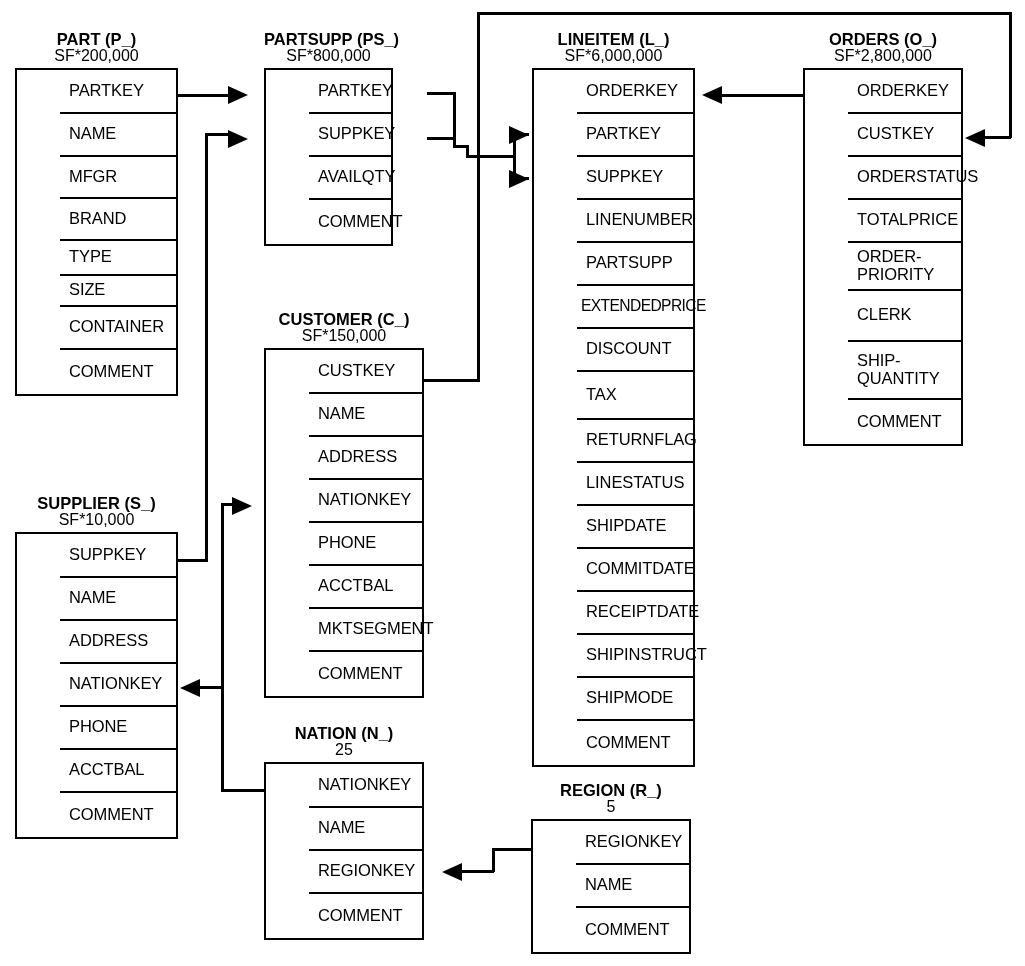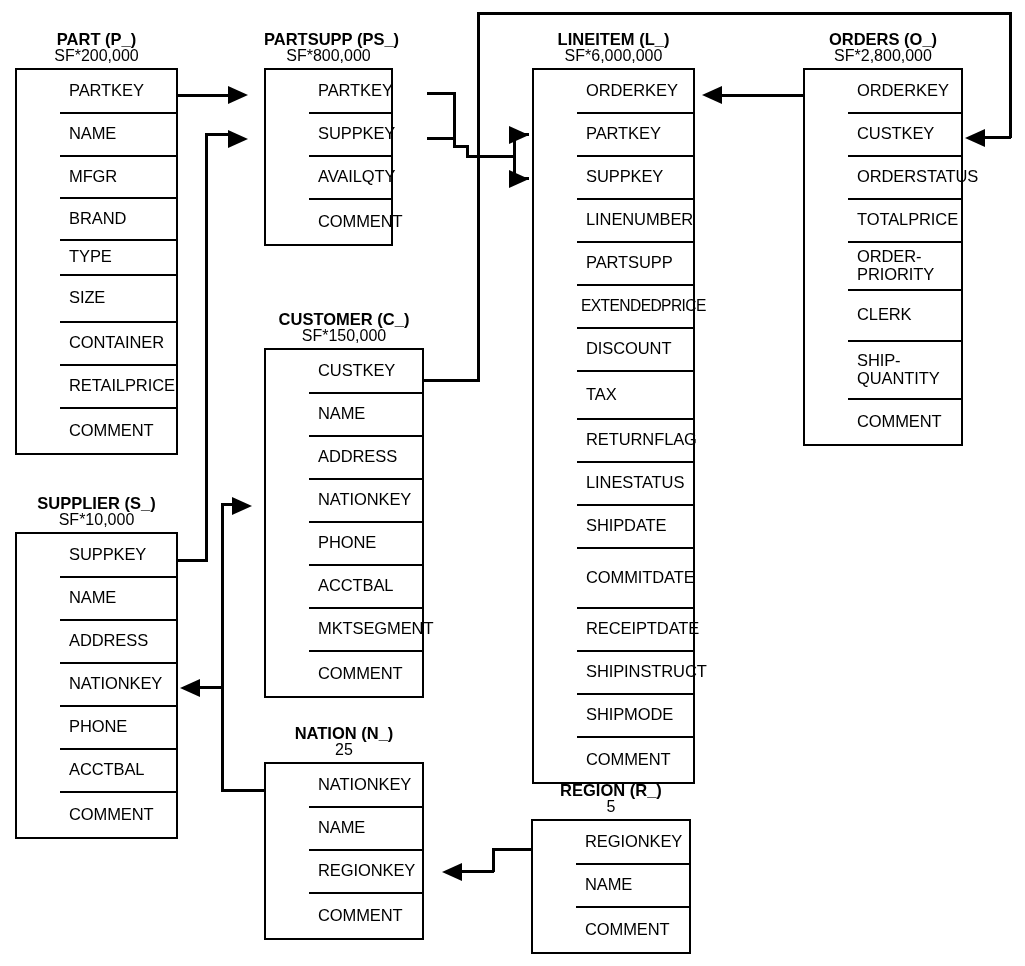--- a/index.html
+++ b/index.html
@@ -38,23 +38,22 @@
 
   <div class="table-block" style="left:15px;top:30px;width:163px;">
     <div class="tbl-title">PART (P_)</div>
     <div class="tbl-card">SF*200,000</div>
     <div class="tbl-box">
       <div class="field" style="height:44px">PARTKEY</div>
       <div class="field" style="height:43px">NAME</div>
       <div class="field" style="height:42px">MFGR</div>
       <div class="field" style="height:42px">BRAND</div>
       <div class="field" style="height:35px">TYPE</div>
-      <div class="field" style="height:47px">SIZE</div>
+      <div class="field" style="height:31px">SIZE</div>
       <div class="field" style="height:43px">CONTAINER</div>
-      <div class="field" style="height:43px">RETAILPRICE</div>
       <div class="field" style="height:44px">COMMENT</div>
     </div>
   </div>
 
   <div class="table-block" style="left:15px;top:494px;width:163px;">
     <div class="tbl-title">SUPPLIER (S_)</div>
     <div class="tbl-card">SF*10,000</div>
     <div class="tbl-box">
       <div class="field" style="height:44px">SUPPKEY</div>
       <div class="field" style="height:43px">NAME</div>
@@ -111,21 +110,21 @@
       <div class="field" style="height:43px">PARTKEY</div>
       <div class="field" style="height:43px">SUPPKEY</div>
       <div class="field" style="height:43px">LINENUMBER</div>
       <div class="field" style="height:43px">PARTSUPP</div>
       <div class="field" style="height:43px;padding-left:4px;font-size:15.6px;letter-spacing:-0.6px;">EXTENDEDPRICE</div>
       <div class="field" style="height:43px">DISCOUNT</div>
       <div class="field" style="height:48px">TAX</div>
       <div class="field" style="height:43px">RETURNFLAG</div>
       <div class="field" style="height:43px">LINESTATUS</div>
       <div class="field" style="height:43px">SHIPDATE</div>
-      <div class="field" style="height:60px">COMMITDATE</div>
+      <div class="field" style="height:43px">COMMITDATE</div>
       <div class="field" style="height:43px">RECEIPTDATE</div>
       <div class="field" style="height:43px">SHIPINSTRUCT</div>
       <div class="field" style="height:43px">SHIPMODE</div>
       <div class="field" style="height:44px">COMMENT</div>
     </div>
   </div>
 
   <div class="table-block" style="left:803px;top:30px;width:160px;">
     <div class="tbl-title">ORDERS (O_)</div>
     <div class="tbl-card">SF*2,800,000</div>

